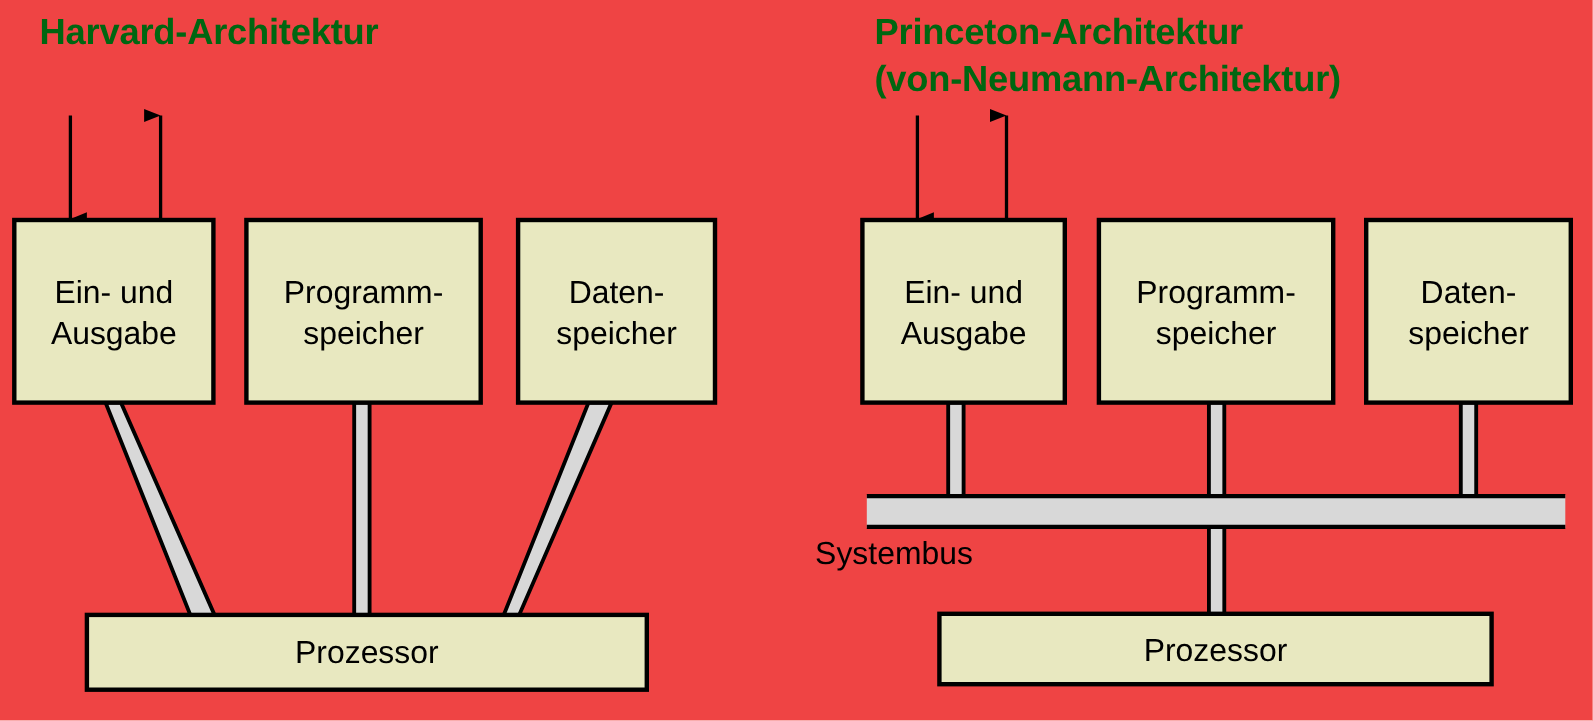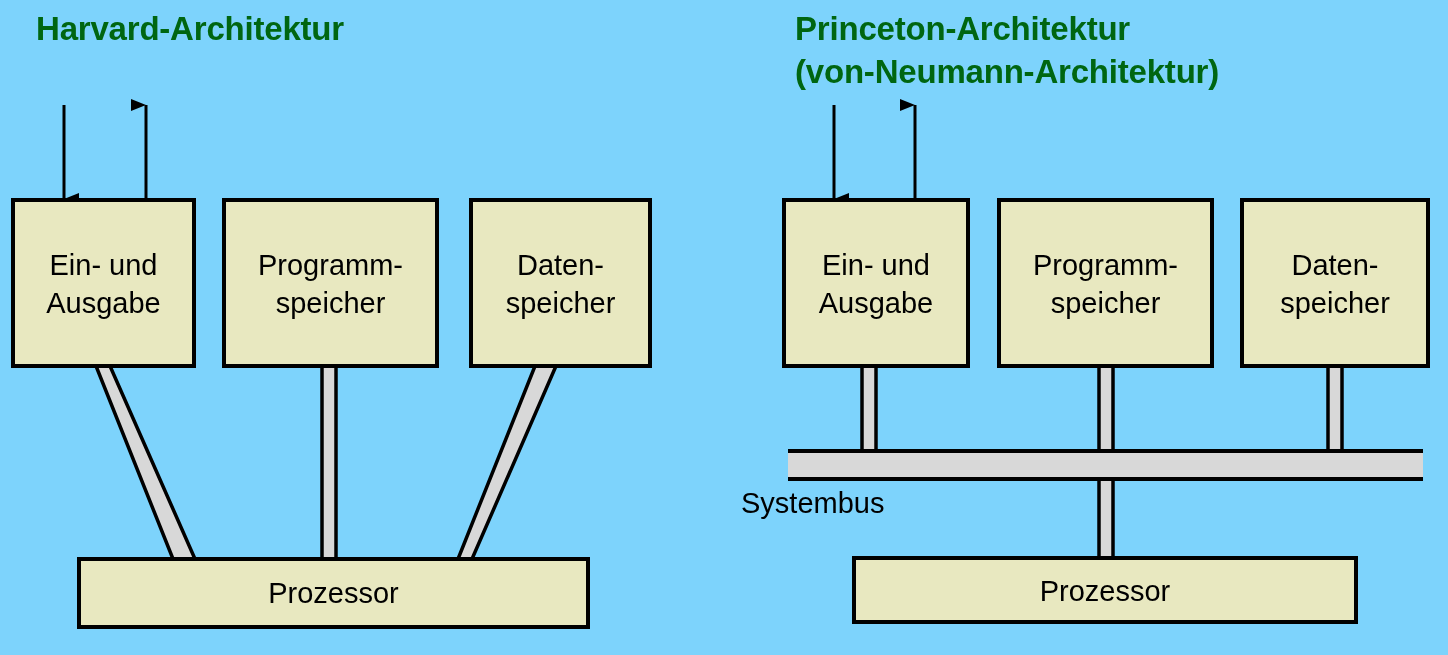--- a/index.html
+++ b/index.html
@@ -10,21 +10,21 @@
   body {
     width: 1448px;
     height: 655px;
     font-family: "Liberation Sans", sans-serif;
     overflow: hidden;
   }
   #canvas {
     position: relative;
     width: 1448px;
     height: 655px;
-    background: #7dd3fc;
+    background: #ef4444;
   }
   svg.diagram-layer {
     position: absolute;
     left: 0;
     top: 0;
     width: 1448px;
     height: 655px;
   }
   .title-text {
     font-weight: bold;

